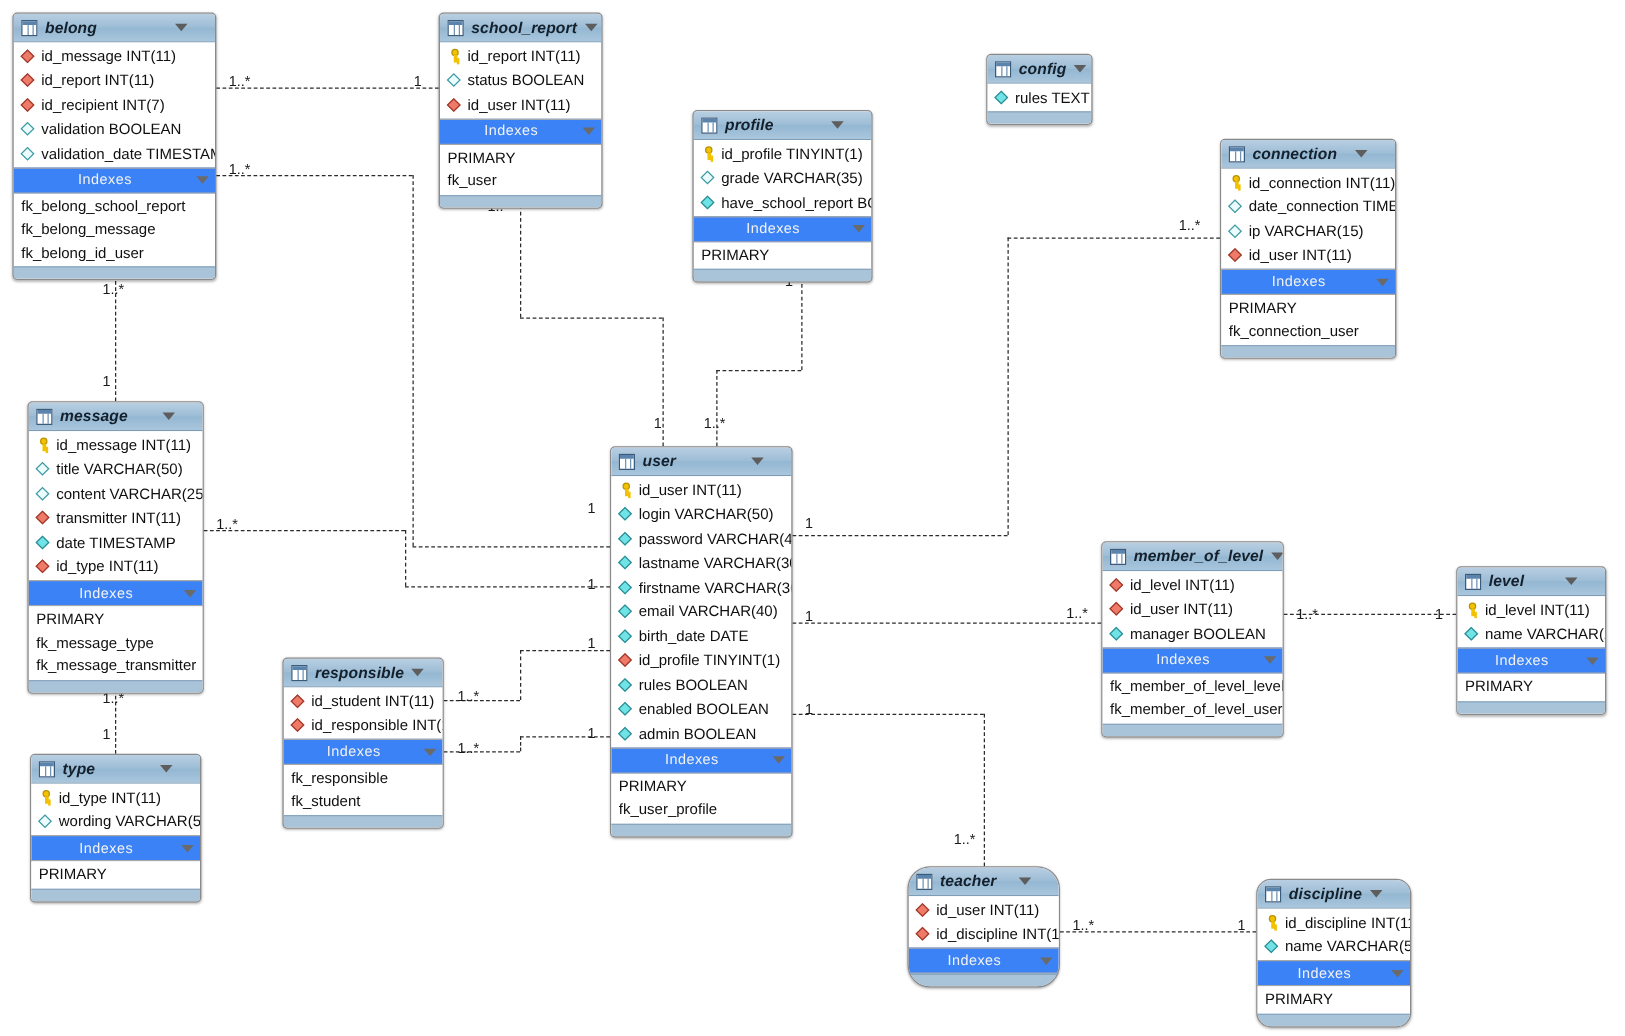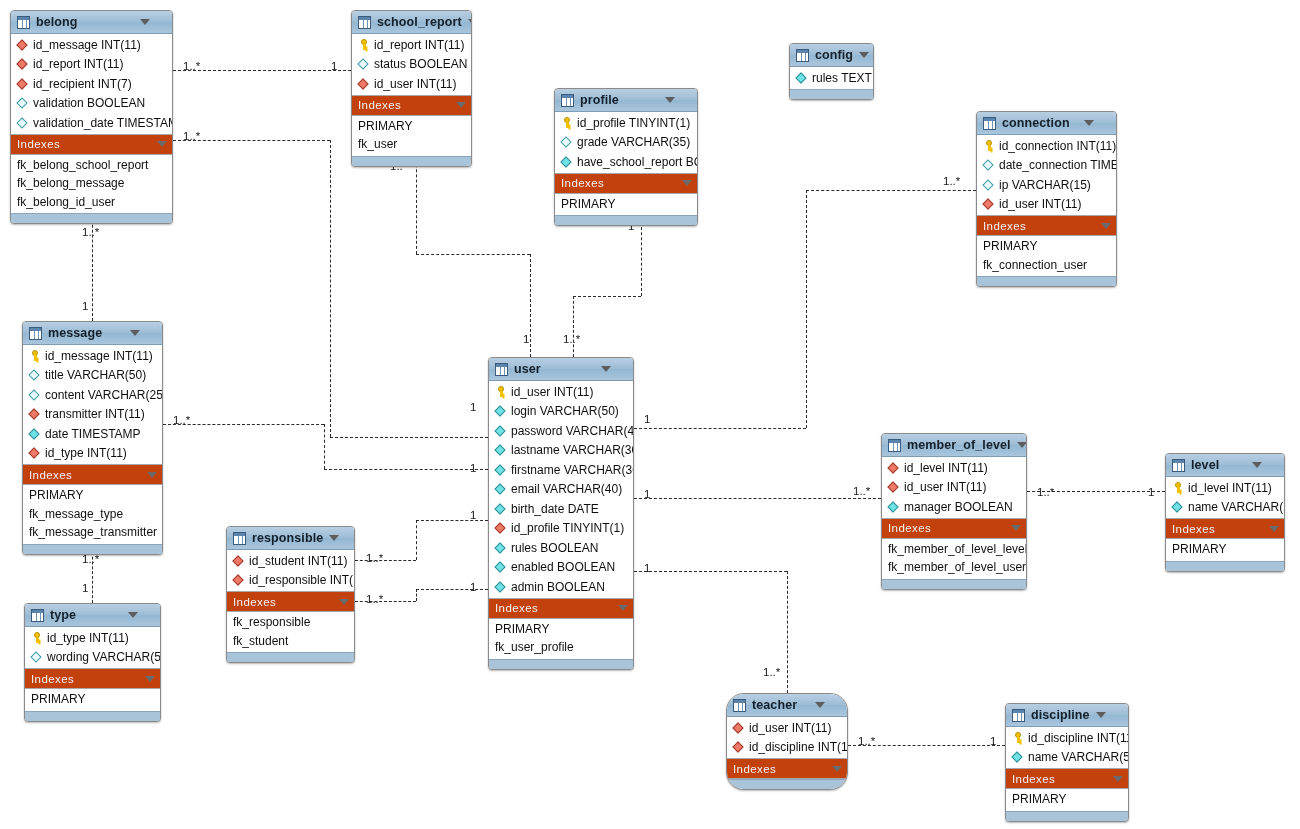--- a/index.html
+++ b/index.html
@@ -27,20 +27,21 @@
     overflow: hidden;
     z-index: 5;
   }
   .tbl-header {
     display: flex;
     align-items: center;
     height: 22px;
     padding: 0 22px 0 6px;
     background: linear-gradient(to bottom, #b9cfe2 0%, #9dbdd6 48%, #94b7d2 52%, #a9c6dd 100%);
     border-bottom: 1px solid #7d9cb5;
+    font-style: italic;
   }
   .tbl-icon {
     width: 13px; height: 13px;
     flex: 0 0 13px;
     margin-right: 6px;
     background: #ffffff;
     border: 1px solid #3b5b7d;
     box-sizing: border-box;
     position: relative;
   }
@@ -146,23 +147,24 @@
     border: 1px solid #9e3a2c;
     box-sizing: border-box;
     transform: rotate(45deg);
   }
 
   .tbl-index-header {
     display: flex;
     align-items: center;
     height: 19px;
     padding: 0 5px 0 6px;
-    background: #c2410c;
+    background: #3b82f6;
     border-top: 1px solid #a8a8a8;
     border-bottom: 1px solid #a8a8a8;
+    text-align: center;
   }
   .tbl-index-header .lbl {
     flex: 1 1 auto;
     font-size: 11.5px;
     color: #f2f2f2;
     letter-spacing: 0.4px;
   }
   .tbl-index-header .caret { border-top-color: #6a6a6a; }
 
   .tbl-indexes {
@@ -303,21 +305,21 @@
           <span class="lbl">Indexes</span>
           <span class="caret"></span>
         </div>
         <div class="tbl-indexes">
           <div class="idx-row">fk_belong_school_report</div>
           <div class="idx-row">fk_belong_message</div>
           <div class="idx-row">fk_belong_id_user</div>
         </div>
         <div class="tbl-footer"></div>
       </div>
-      <div class="table-box" style="left: 351px; top: 10px; width: 121px;">
+      <div class="table-box" style="left: 351px; top: 10px; width: 131px;">
         <div class="tbl-header">
           <span class="tbl-icon"></span>
           <span class="tbl-title">school_report</span>
           <span class="caret"></span>
         </div>
         <div class="tbl-cols">
           <div class="col-row">
             <span class="col-mark mark-key"></span>
             <span>id_report INT(11)</span>
           </div>
@@ -643,21 +645,21 @@
             <span class="col-mark mark-fk"></span>
             <span>id_discipline INT(11)</span>
           </div>
         </div>
         <div class="tbl-index-header">
           <span class="lbl">Indexes</span>
           <span class="caret"></span>
         </div>
         <div class="tbl-footer"></div>
       </div>
-      <div class="table-box" style="left: 1005px; top: 703px; width: 124px;">
+      <div class="table-box" style="left: 1005px; top: 703px; width: 124px; border-radius: 12px;">
         <div class="tbl-header">
           <span class="tbl-icon"></span>
           <span class="tbl-title">discipline</span>
           <span class="caret"></span>
         </div>
         <div class="tbl-cols">
           <div class="col-row">
             <span class="col-mark mark-key"></span>
             <span>id_discipline INT(11)</span>
           </div>

